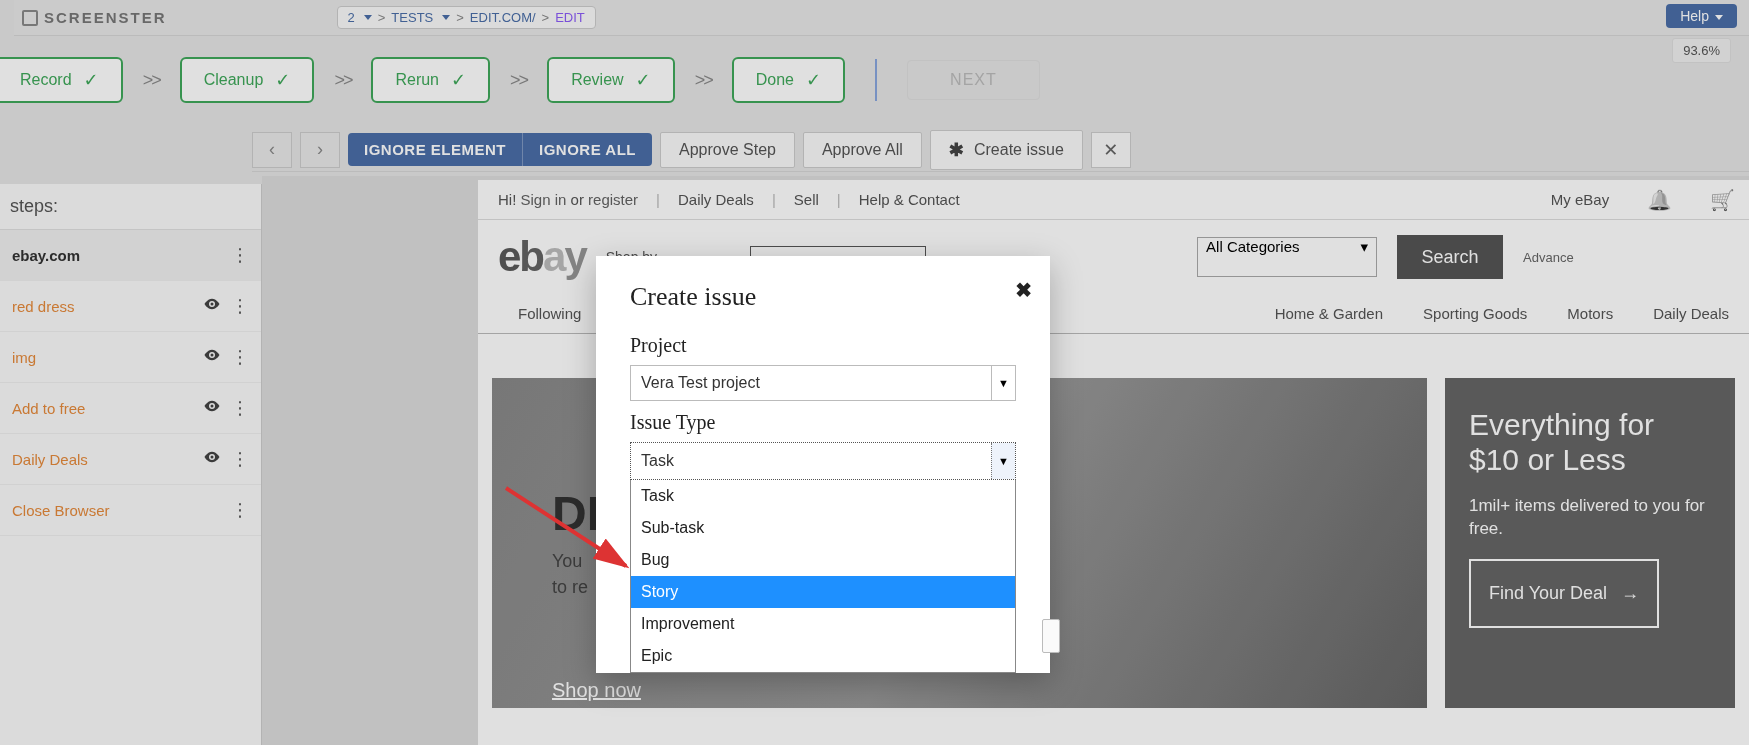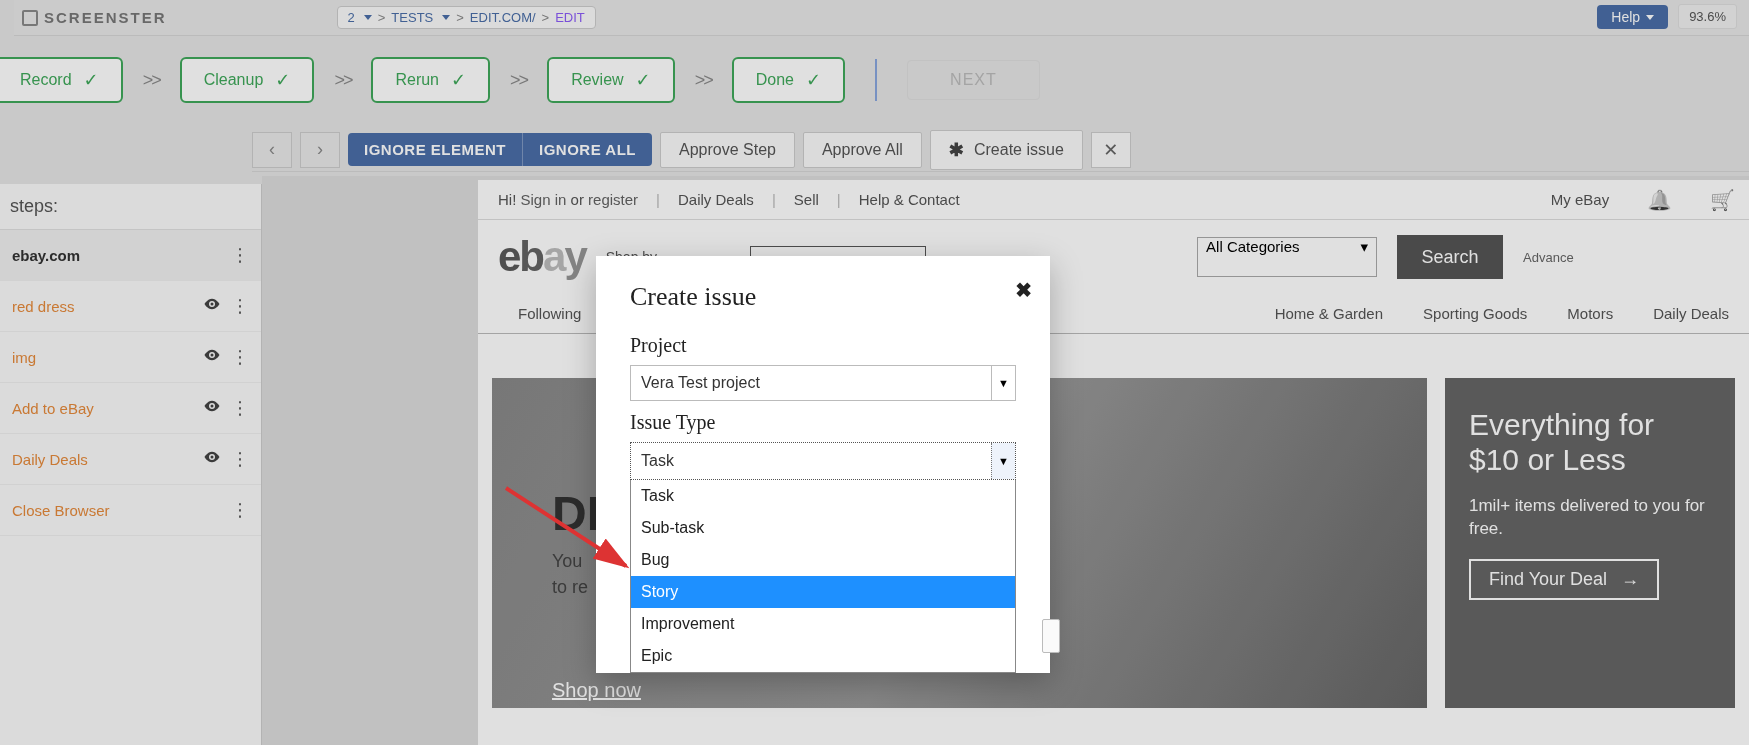--- a/index.html
+++ b/index.html
@@ -5,21 +5,21 @@
   * { box-sizing: border-box; font-family: Arial, Helvetica, sans-serif; }
   html, body { margin:0; padding:0; width:1749px; height:745px; background:#e5e5e5; overflow:hidden; position:relative; }
   .topbar { position:absolute; left:14px; top:0; right:0; height:36px; background:#e8e8e8; border-bottom:1px solid #d5d5d5; display:flex; align-items:center; padding-left:8px; }
   .logo-icon { width:16px; height:16px; border:2px solid #888; border-radius:2px; display:inline-block; margin-right:6px; }
   .brand { letter-spacing:2px; color:#777; font-size:15px; font-weight:600; }
   .breadcrumb { margin-left:170px; display:flex; align-items:center; gap:6px; background:#fafafa; border:1px solid #ccc; border-radius:4px; padding:3px 10px; }
   .breadcrumb .sep { color:#888; font-size:13px; }
   .breadcrumb .bc { color:#4a6ea8; font-size:13px; }
   .breadcrumb .bc-plain { color:#8b5cf6; font-size:13px; }
   .caret-down { display:inline-block; width:0; height:0; border-left:4px solid transparent; border-right:4px solid transparent; border-top:5px solid #4a6ea8; margin-left:3px; vertical-align:middle;}
-  .top-right { position:absolute; right:12px; top:4px; display:flex; gap:10px; align-items:center;}
+  .top-right { position:absolute; right:12px; top:4px; display:flex; gap:10px; align-items:center;flex-direction:column;}
   .help-btn { background:#4a6ea8; color:#fff; border-radius:4px; padding:4px 14px; font-size:14px; }
   .help-btn .caret-down{border-top-color:#fff; margin-left:6px;}
   .zoom-box { background:#f0f0f0; border:1px solid #ddd; border-radius:3px; padding:4px 10px; font-size:13px; color:#555;}
   
   .flowbar { position:absolute; left:0; top:40px; right:0; height:80px; display:flex; align-items:center; gap:20px; padding-left:0; }
   .flow-btn { border:2px solid #3fa85a; color:#3fa85a; background:#fff; border-radius:6px; padding:10px 22px; font-size:16px; display:flex; align-items:center; gap:12px;}
   .check-icon { color:#3fa85a; font-size:18px; }
   .flow-sep { color:#888; font-size:18px; letter-spacing:-2px;}
   .pipe { width:2px; height:42px; background:#88a5dd; margin:0 10px;}
   .next-btn { background:#e5e5e5; color:#bbb; border:1px solid #ddd; border-radius:4px; padding:10px 42px; font-size:16px; letter-spacing:1px;}
@@ -61,21 +61,21 @@
   .red-outline { position:absolute; border:1px solid #d33; }
   .banner-area { position:absolute; left:14px; right:14px; top:198px; height:330px; display:flex; gap:18px;}
   .banner-left { flex:1; background:linear-gradient(120deg,#888 0%, #999 50%, #666 100%); position:relative; display:flex; align-items:center; padding-left:60px;}
   .banner-left-text { color:#333; }
   .banner-left-text .big{font-size:48px; font-weight:600; color:#333;}
   .banner-left-text .sub{font-size:18px; color:#444; margin-top:8px; line-height:1.4;}
   .banner-left .shop-btn{position:absolute; left:60px; bottom:6px; color:#fff; font-size:20px; text-decoration:underline;}
   .banner-right { width:290px; background:#666; color:#fff; padding:30px 24px; display:flex; flex-direction:column; gap:18px;}
   .banner-right .t1{font-size:30px; line-height:1.15;}
   .banner-right .t2{font-size:17px; line-height:1.35;}
-  .find-deal-btn { border:2px solid #fff; padding:8px 18px; font-size:18px; display:inline-flex; align-items:center; gap:14px; width:fit-content;}
+  .find-deal-btn { border:2px solid #fff; padding:22px 18px; font-size:18px; display:inline-flex; align-items:center; gap:14px; width:fit-content;}
   
   
   .dim-overlay{ position:absolute; inset:0; background:rgba(0,0,0,0.12); pointer-events:none;}
   
   
   .modal { position:absolute; left:596px; top:256px; width:454px; background:#fff; box-shadow:0 10px 30px rgba(0,0,0,0.25); padding:26px 34px 0 34px;}
   .modal h2 { margin:0 0 22px 0; font-family:Georgia, 'Times New Roman', serif; font-weight:normal; font-size:26px; color:#222;}
   .modal .close-x { position:absolute; right:18px; top:22px; font-size:20px; font-weight:bold; color:#222; cursor:pointer;}
   .modal label{font-family:Georgia, serif; font-size:20px; color:#222; display:block; margin-bottom:8px; margin-top:10px;}
   .modal .field-row{display:flex; gap:0;}
@@ -181,21 +181,21 @@
         <span class="side-label">img</span>
         <span class="side-icons">
           <span><svg viewBox="0 0 24 24" width="18" height="18">
               <path fill="#444" d="M12 5C6 5 2 12 2 12s4 7 10 7 10-7 10-7-4-7-10-7zm0 11a4 4 0 1 1 0-8 4 4 0 0 1 0 8z"></path>
               <circle cx="12" cy="12" r="2" fill="#444"></circle>
             </svg></span>
           <span style="font-size: 18px;">⋮</span>
         </span>
       </div>
       <div class="side-item">
-        <span class="side-label">Add to eBay</span>
+        <span class="side-label">Add to free</span>
         <span class="side-icons">
           <span><svg viewBox="0 0 24 24" width="18" height="18">
               <path fill="#444" d="M12 5C6 5 2 12 2 12s4 7 10 7 10-7 10-7-4-7-10-7zm0 11a4 4 0 1 1 0-8 4 4 0 0 1 0 8z"></path>
               <circle cx="12" cy="12" r="2" fill="#444"></circle>
             </svg></span>
           <span style="font-size: 18px;">⋮</span>
         </span>
       </div>
       <div class="side-item">
         <span class="side-label">Daily Deals</span>

